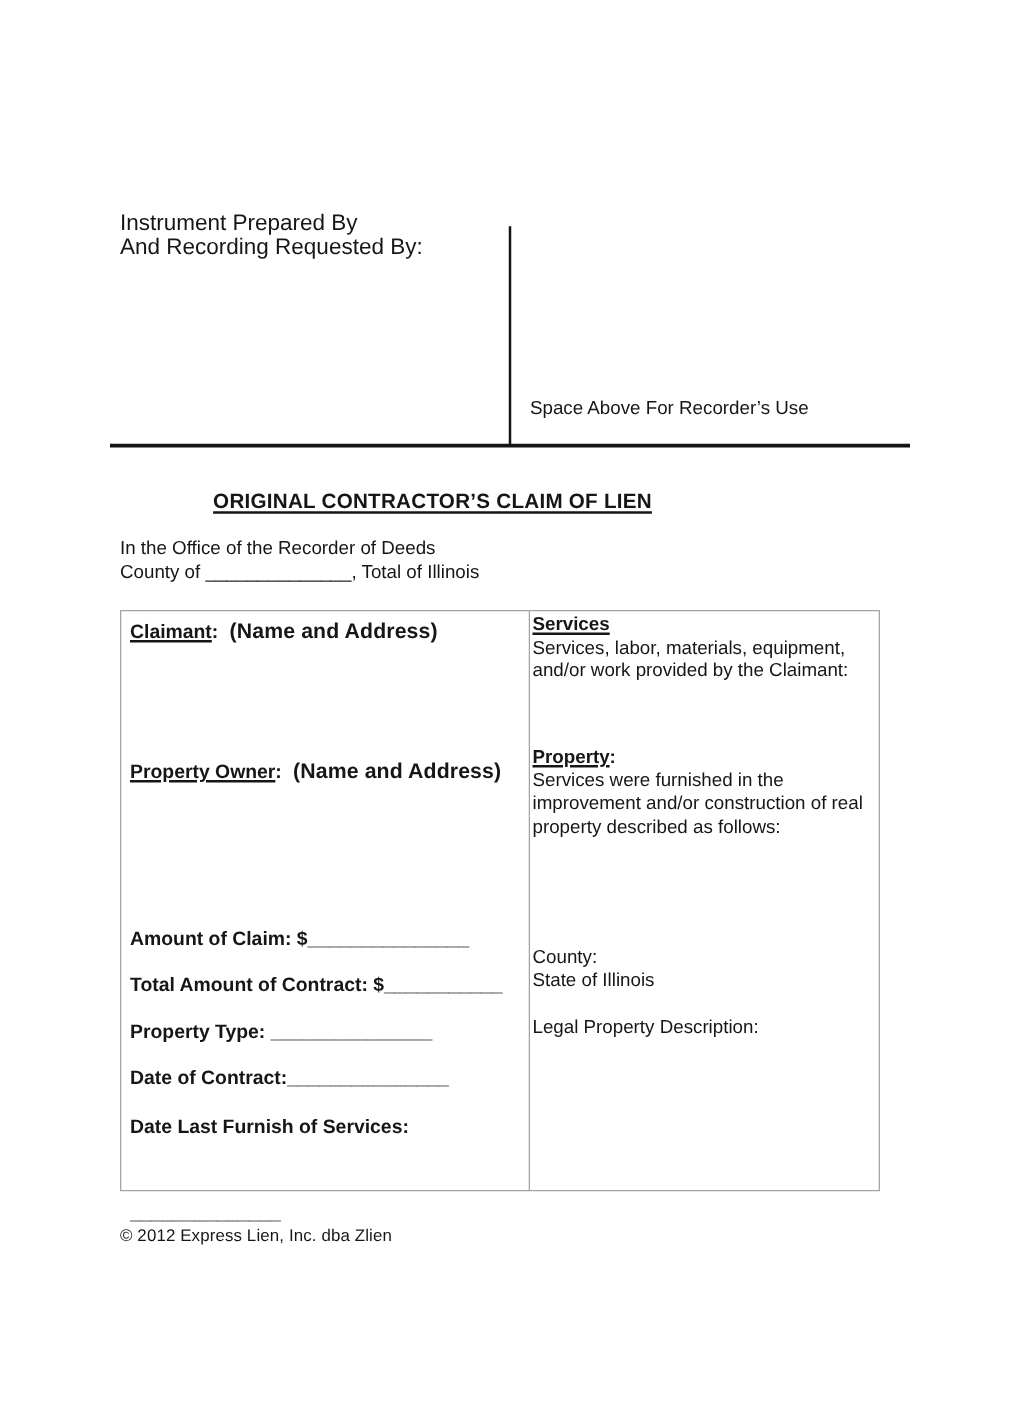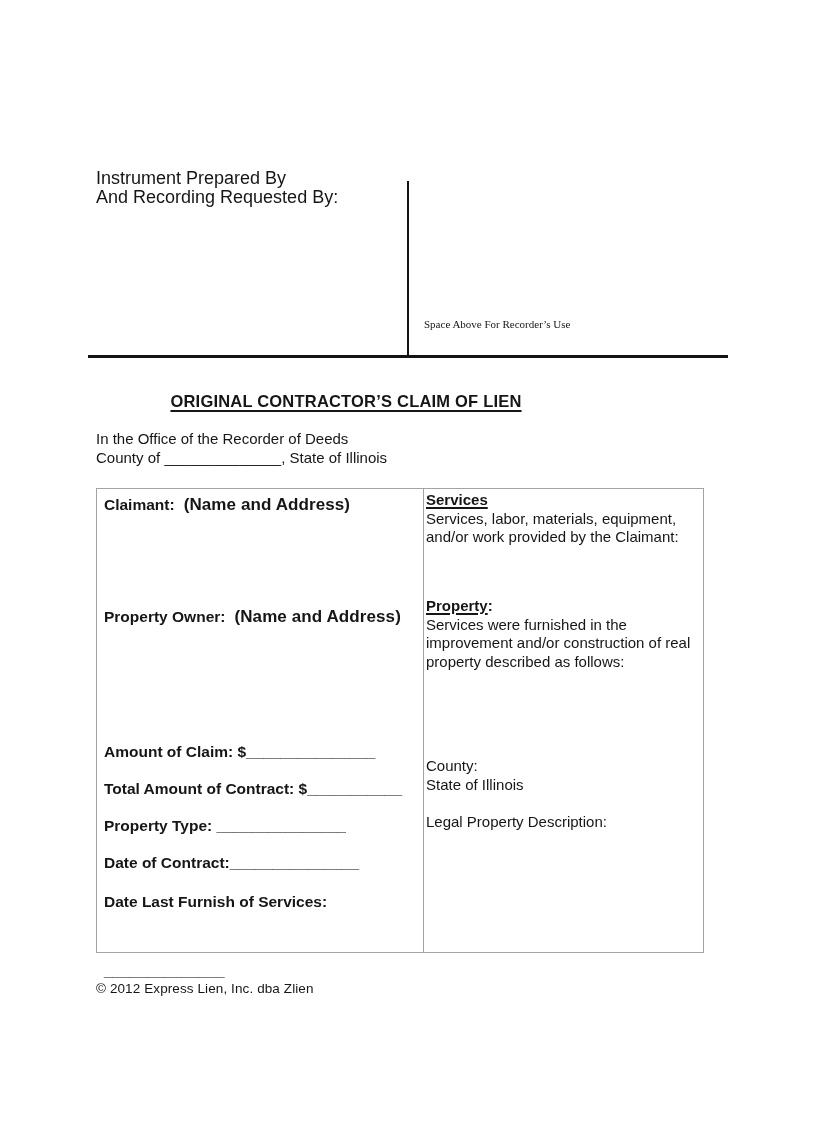--- a/index.html
+++ b/index.html
@@ -9,21 +9,21 @@
     font-family: "Liberation Sans", "DejaVu Sans", sans-serif;
     color: #161616;
     position: relative;
     -webkit-font-smoothing: antialiased;
   }
   .abs { position: absolute; }
 
   
   .prepared-by { left: 96px; top: 169px; font-size: 18px; line-height: 18.6px; }
   .vline { left: 407px; top: 181px; width: 2px; height: 175px; background: #141414; }
-  .recorder-note { left: 424px; top: 318px; font-size: 11px; font-family: Liberation Serif, serif; }
+  .recorder-note { left: 424px; top: 318px; font-size: 15px; }
   .hrule { left: 88px; top: 355px; width: 640px; height: 3px; background: #141414; }
 
   
   .title-wrap { left: 0; top: 392px; width: 692px; text-align: center; }
   .title {
     font-size: 16.5px; font-weight: bold;
     text-decoration: underline;
     text-decoration-thickness: 2px;
     text-underline-offset: 3px;
     letter-spacing: 0.2px;
@@ -35,21 +35,21 @@
   
   .lien-table {
     left: 96px; top: 488px; width: 606px; height: 463px;
     border: 1px solid #a3a3a3;
     display: flex;
   }
   .cell-left  { width: 326px; border-right: 1px solid #a3a3a3; position: relative; }
   .cell-right { flex: 1; position: relative; font-size: 15px; line-height: 18.6px; }
 
   .cell-left .row { position: absolute; left: 7px; font-size: 15.5px; font-weight: bold; }
-  .label-underline { text-decoration-thickness: 2px; text-underline-offset: 2px; }
+  .label-underline { text-decoration: underline; text-decoration-thickness: 2px; text-underline-offset: 2px; }
   .hint { font-size: 17px; font-weight: bold; margin-left: 9px; letter-spacing: 0.1px; }
   .blank { font-weight: bold; letter-spacing: 0; margin-top: 48px; }
 
   .row-claimant      { top: 6px; }
   .row-owner         { top: 118px; }
   .row-amount        { top: 254px; }
   .row-total         { top: 291px; }
   .row-type          { top: 328px; }
   .row-date-contract { top: 365px; }
   .row-date-last     { top: 402px; line-height: 21px; }
@@ -83,21 +83,21 @@
 <div class="abs recorder-note">Space Above For Recorder’s Use</div>
 
 <div class="abs hrule"></div>
 
 <div class="abs title-wrap">
   <span class="title">ORIGINAL CONTRACTOR’S CLAIM OF LIEN</span>
 </div>
 
 <div class="abs intro">
   <div>In the Office of the Recorder of Deeds</div>
-  <div><span>County of </span><span>______________</span><span>, State of Illinois</span></div>
+  <div><span>County of </span><span>______________</span><span>, Total of Illinois</span></div>
 </div>
 
 <div class="abs lien-table">
   <div class="cell-left">
 
     <div class="row row-claimant"><span class="label-underline">Claimant</span><span>:</span><span class="hint">(Name and Address)</span></div>
 
     <div class="row row-owner"><span class="label-underline">Property Owner</span><span>:</span><span class="hint">(Name and Address)</span></div>
 
     <div class="row row-amount"><span>Amount of Claim: $</span><span class="blank">_______________</span></div>

